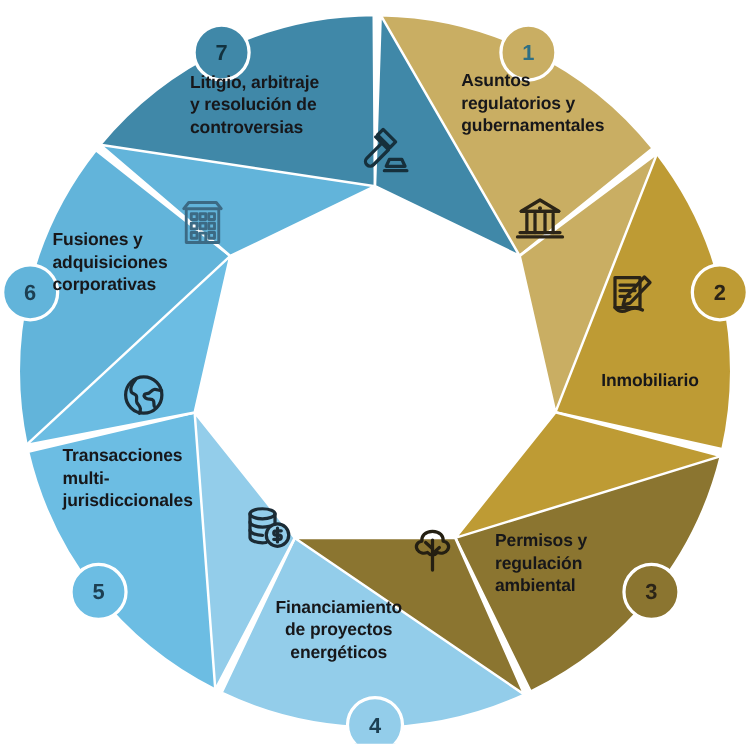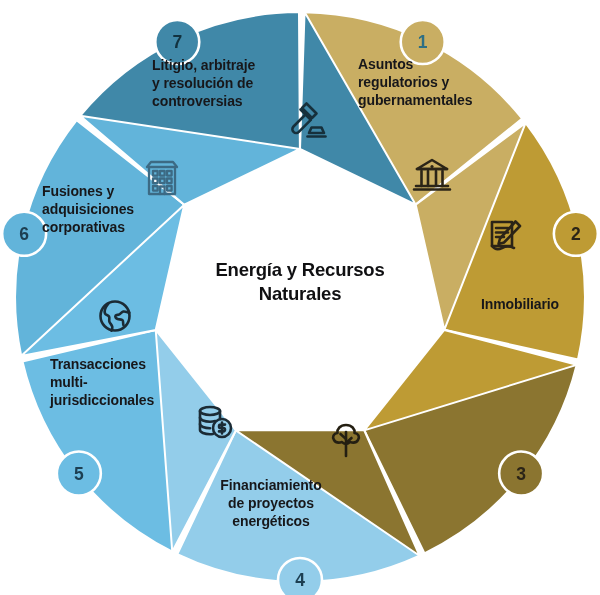--- a/index.html
+++ b/index.html
@@ -124,39 +124,40 @@
         <text x="300.00" y="586.00" text-anchor="middle" font-family="&quot;Liberation Sans&quot;, sans-serif" font-size="17.5" font-weight="600" fill="#1d3f52">4</text>
         <circle cx="78.83" cy="473.56" r="22" fill="#6CBDE3" stroke="#FFFFFF" stroke-width="2.6"></circle>
         <text x="78.83" y="479.56" text-anchor="middle" font-family="&quot;Liberation Sans&quot;, sans-serif" font-size="17.5" font-weight="600" fill="#1d3f52">5</text>
         <circle cx="24.14" cy="233.82" r="22" fill="#62B4DA" stroke="#FFFFFF" stroke-width="2.6"></circle>
         <text x="24.14" y="239.82" text-anchor="middle" font-family="&quot;Liberation Sans&quot;, sans-serif" font-size="17.5" font-weight="600" fill="#1d3f52">6</text>
         <circle cx="177.27" cy="42.00" r="22" fill="#4088A8" stroke="#FFFFFF" stroke-width="2.6"></circle>
         <text x="177.27" y="48.00" text-anchor="middle" font-family="&quot;Liberation Sans&quot;, sans-serif" font-size="17.5" font-weight="600" fill="#12323f">7</text>
       </g>
   </svg>
 
-  <div class="seg-label" style="left:358px; top:56px; width:160px; text-align:left;">Asuntos
+  <div class="seg-label" style="left:369px; top:56px; width:160px; text-align:left;">Asuntos
 regulatorios y
 gubernamentales</div>
 
   <div class="seg-label" style="left:455px; top:296px; width:130px; text-align:center;">Inmobiliario</div>
 
+  <div class="seg-label" style="left:396px; top:424px; width:120px; text-align:left;">Permisos y
+regulación
+ambiental</div>
 
   <div class="seg-label" style="left:196px; top:477px; width:150px; text-align:center;">Financiamiento
 de proyectos
 energéticos</div>
 
   <div class="seg-label" style="left:50px; top:356px; width:135px; text-align:left;">Transacciones
 multi-
 jurisdiccionales</div>
 
   <div class="seg-label" style="left:42px; top:183px; width:145px; text-align:left;">Fusiones y
 adquisiciones
 corporativas</div>
 
   <div class="seg-label" style="left:152px; top:57px; width:155px; text-align:left;">Litigio, arbitraje
 y resolución de
 controversias</div>
 
-  <div class="center-title">Energía y Recursos
-Naturales</div>
 
 </div>
 
 </body></html>

